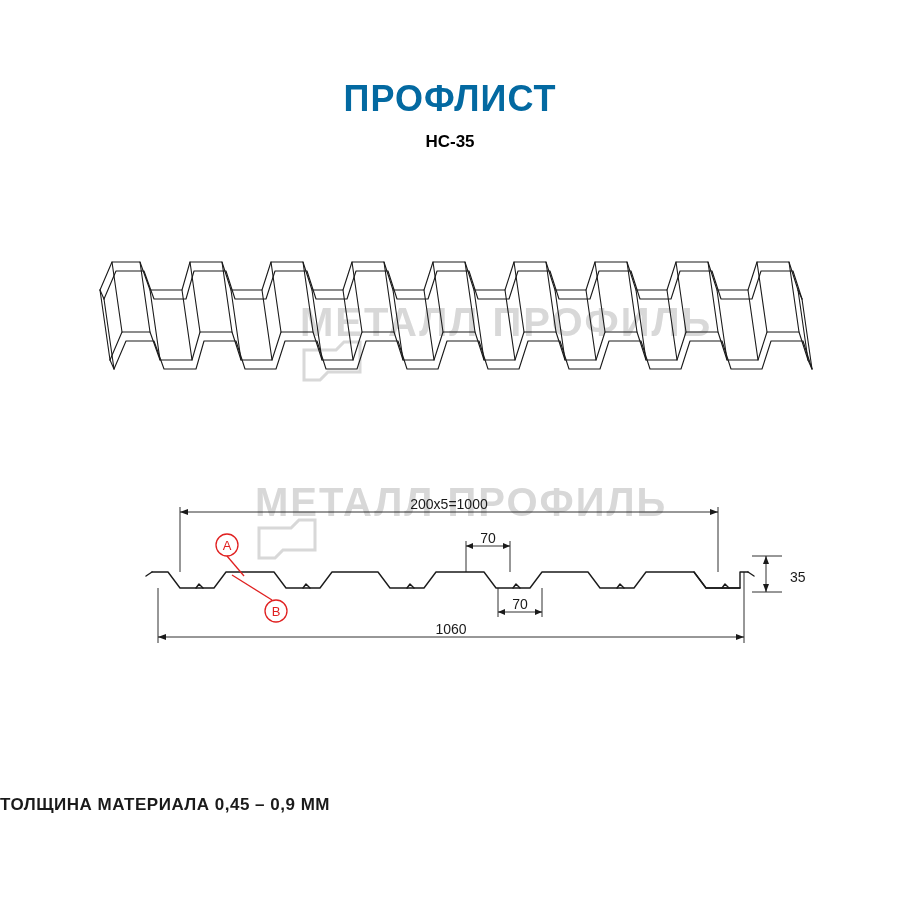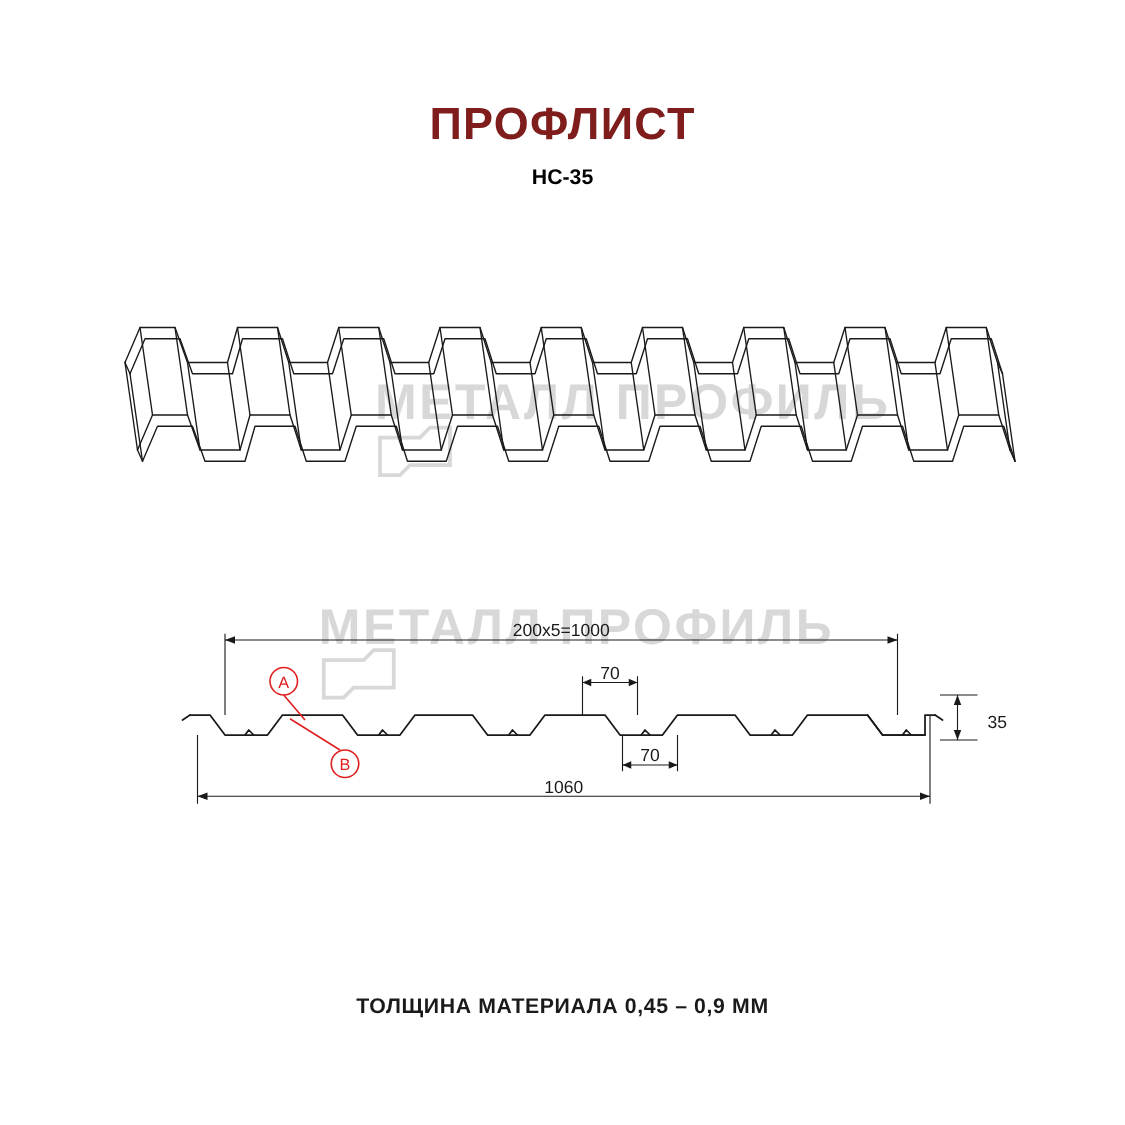--- a/index.html
+++ b/index.html
@@ -22,38 +22,37 @@
   }
   .title {
     position: absolute;
     top: 78px;
     left: 0;
     width: 900px;
     text-align: center;
     font-size: 36px;
     font-weight: bold;
     letter-spacing: 1px;
-    color: #7f1d1d;
+    color: #0369a1;
   }
   .subtitle {
     position: absolute;
     top: 132px;
     left: 0;
     width: 900px;
     text-align: center;
     font-size: 17px;
     font-weight: bold;
     color: #000000;
   }
   .footer-note {
     position: absolute;
     top: 795px;
     left: 0;
     width: 900px;
-    text-align: center;
     font-size: 17px;
     font-weight: bold;
     letter-spacing: 0.5px;
     color: #1a1a1a;
   }
   .svg-layer {
     position: absolute;
     top: 0;
     left: 0;
   }

